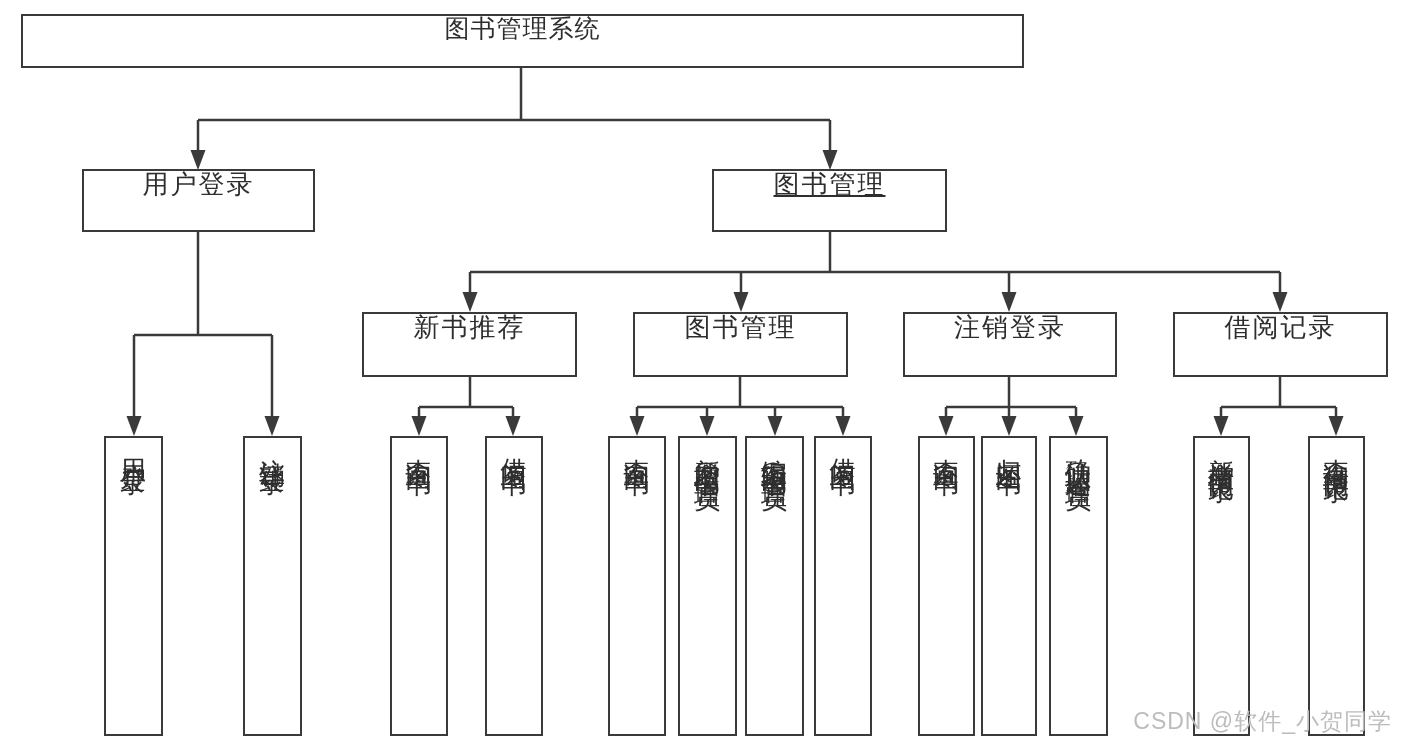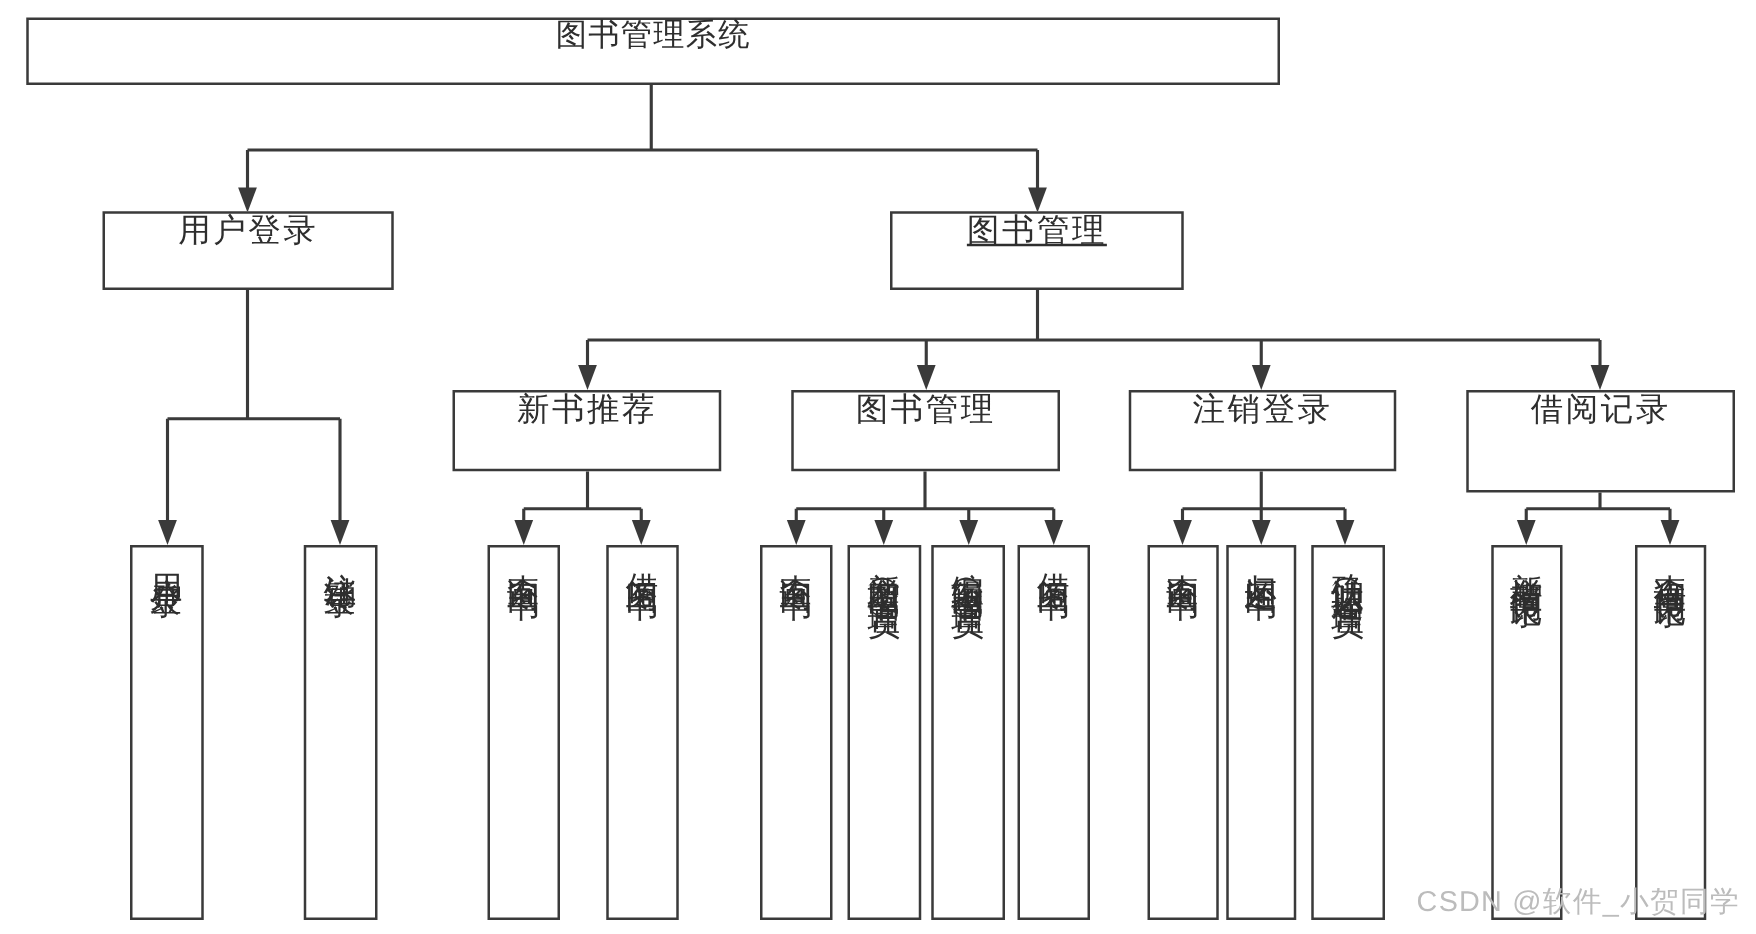--- a/index.html
+++ b/index.html
@@ -78,21 +78,21 @@
     </div>
     <div class="node h" style="left: 362px; top: 312px; width: 215px; height: 65px;">
       <span class="lbl">新书推荐</span>
     </div>
     <div class="node h" style="left: 633px; top: 312px; width: 215px; height: 65px;">
       <span class="lbl">图书管理</span>
     </div>
     <div class="node h" style="left: 903px; top: 312px; width: 214px; height: 65px;">
       <span class="lbl">注销登录</span>
     </div>
-    <div class="node h" style="left: 1173px; top: 312px; width: 215px; height: 82px;">
+    <div class="node h" style="left: 1173px; top: 312px; width: 215px; height: 65px;">
       <span class="lbl">借阅记录</span>
     </div>
     <div class="node v" style="left: 104px; top: 436px; width: 59px; height: 300px;">
       <span class="lbl">用户登录</span>
     </div>
     <div class="node v" style="left: 243px; top: 436px; width: 59px; height: 300px;">
       <span class="lbl">注销登录</span>
     </div>
     <div class="node v" style="left: 390px; top: 436px; width: 58px; height: 300px;">
       <span class="lbl">查询图书</span>

